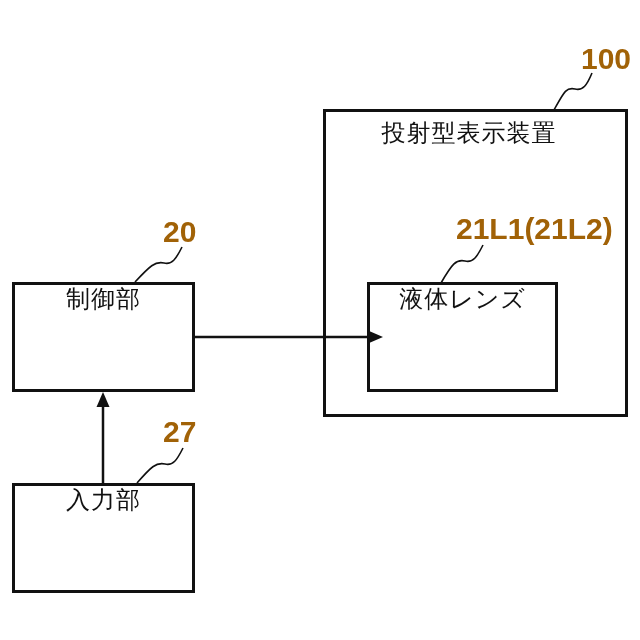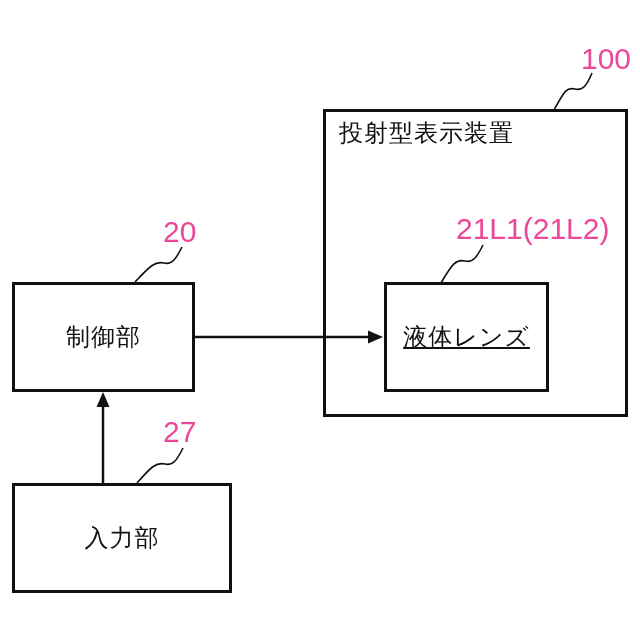--- a/index.html
+++ b/index.html
@@ -24,65 +24,65 @@
   }
   .box-label {
     font-size: 24px;
     line-height: 1.2;
     color: #111111;
     white-space: nowrap;
     letter-spacing: 1px;
   }
   .center-label {
     display: flex;
-    align-items: center;
+    align-items: flex-start;
     justify-content: center;
   }
   #outer-box .box-label {
     position: absolute;
     top: 7px;
     left: 0;
     right: 13px;
-    text-align: left;
-    padding-left: 13px;
+    text-align: center;
   }
   .ref-label {
     position: absolute;
     font-size: 30px;
     line-height: 1;
-    color: #ec4899;
+    color: #a16207;
     white-space: nowrap;
+    font-weight: bold;
   }
   #svg-overlay {
     position: absolute;
     left: 0;
     top: 0;
     width: 640px;
     height: 640px;
     pointer-events: none;
   }
 </style>
 </head>
 <body>
 
 <div id="canvas">
 
   <div class="box" id="outer-box" style="left:323px; top:109px; width:305px; height:308px;">
     <div class="box-label">投射型表示装置</div>
   </div>
 
-  <div class="box center-label" id="liquid-lens-box" style="left:384px; top:282px; width:165px; height:110px;text-decoration:underline;">
+  <div class="box center-label" id="liquid-lens-box" style="left:367px; top:282px; width:191px; height:110px;">
     <div class="box-label">液体レンズ</div>
   </div>
 
   <div class="box center-label" id="control-box" style="left:12px; top:282px; width:183px; height:110px;">
     <div class="box-label">制御部</div>
   </div>
 
-  <div class="box center-label" id="input-box" style="left:12px; top:483px; width:220px; height:110px;">
+  <div class="box center-label" id="input-box" style="left:12px; top:483px; width:183px; height:110px;">
     <div class="box-label">入力部</div>
   </div>
 
   <div class="ref-label" style="left:581px; top:44px;">100</div>
 
   <div class="ref-label" style="left:456px; top:214px;">21L1(21L2)</div>
 
   <div class="ref-label" style="left:163px; top:217px;">20</div>
 
   <div class="ref-label" style="left:163px; top:417px;">27</div>

